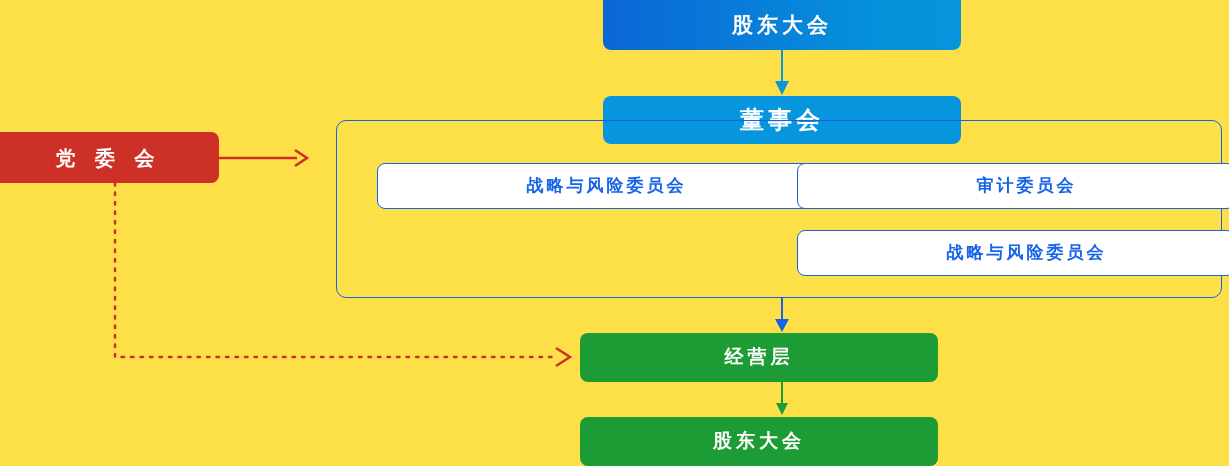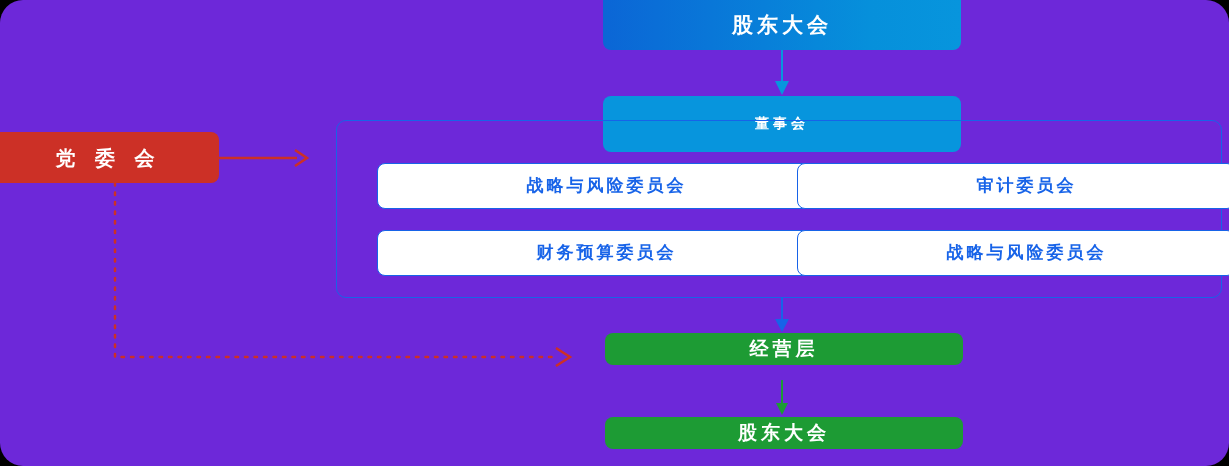--- a/index.html
+++ b/index.html
@@ -7,23 +7,22 @@
     padding: 0;
     background: #000000;
   }
   body {
     font-family: "Liberation Sans", "DejaVu Sans", sans-serif;
   }
   #org-chart {
     position: relative;
     width: 1229px;
     height: 466px;
-    background: #6d28d9;
+    background: #fde047;
     overflow: hidden;
-    border-radius: 23px;
   }
 
   
   .node {
     position: absolute;
     display: flex;
     align-items: center;
     justify-content: center;
     box-sizing: border-box;
     border-radius: 8px;
@@ -44,24 +43,24 @@
     color: #ffffff;
     font-size: 21px;
     border-radius: 0 0 8px 8px;
   }
 
   
   .node-board {
     left: 603px;
     top: 96px;
     width: 358px;
-    height: 56px;
+    height: 48px;
     background: #0795dd;
     color: #ffffff;
-    font-size: 14px;
+    font-size: 24px;
   }
 
   
   .committee-frame {
     position: absolute;
     left: 336px;
     top: 120px;
     width: 886px;
     height: 178px;
     border: 1.5px solid #1763e8;
@@ -81,23 +80,23 @@
     letter-spacing: 3px;
     padding-left: 21px;
   }
   .cmte-r1 { top: 163px; }
   .cmte-r2 { top: 230px; }
   .cmte-left  { left: 377px; }
   .cmte-right { left: 797px; }
 
   
   .node-green {
-    left: 605px;
+    left: 580px;
     width: 358px;
-    height: 32px;
+    height: 49px;
     background: #1d9b34;
     color: #ffffff;
     font-size: 19px;
   }
   .node-mgmt { top: 333px; }
   .node-dept { top: 417px; }
 
   
   .node-party {
     left: -8px;
@@ -142,21 +141,20 @@
   </div>
 
   <div class="node node-board">董事会</div>
 
   <div class="committee-frame"></div>
 
   <div class="node node-committee cmte-left cmte-r1">战略与风险委员会</div>
 
   <div class="node node-committee cmte-right cmte-r1">审计委员会</div>
 
-  <div class="node node-committee cmte-left cmte-r2">财务预算委员会</div>
 
   <div class="node node-committee cmte-right cmte-r2">战略与风险委员会</div>
 
   <div class="conn conn-frame-mgmt">
     <svg width="24" height="36" viewBox="0 0 24 36" aria-hidden="true">
       <line x1="12" y1="0" x2="12" y2="26" stroke="#1763e8" stroke-width="2"></line>
       <polygon points="12,34 5,21 19,21" fill="#1763e8"></polygon>
     </svg>
   </div>
 

